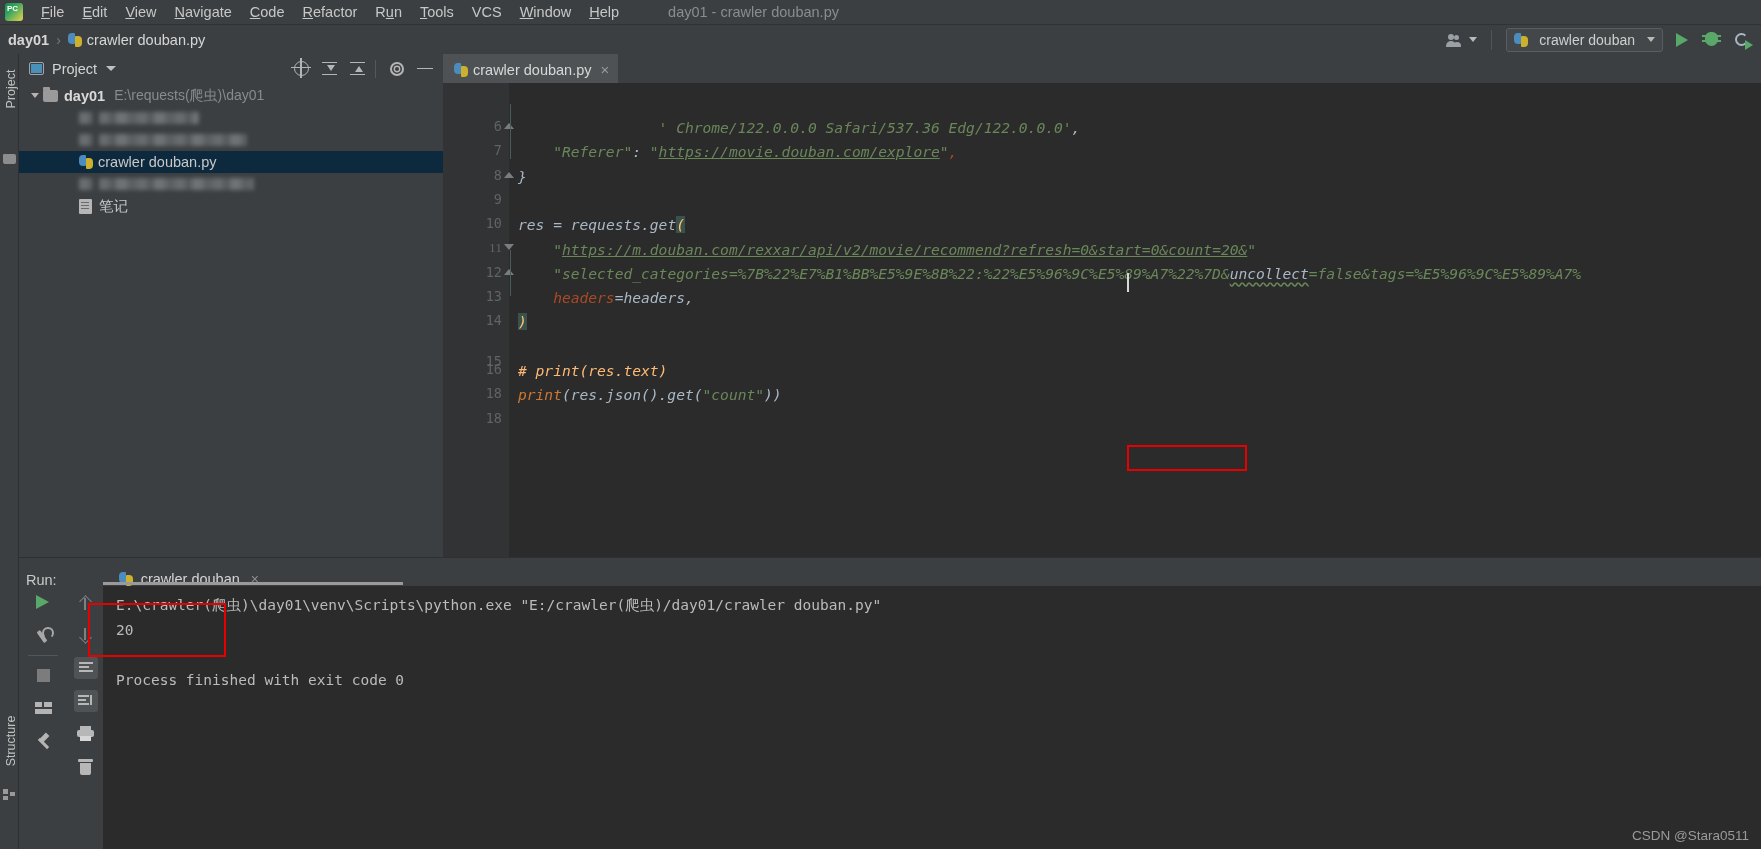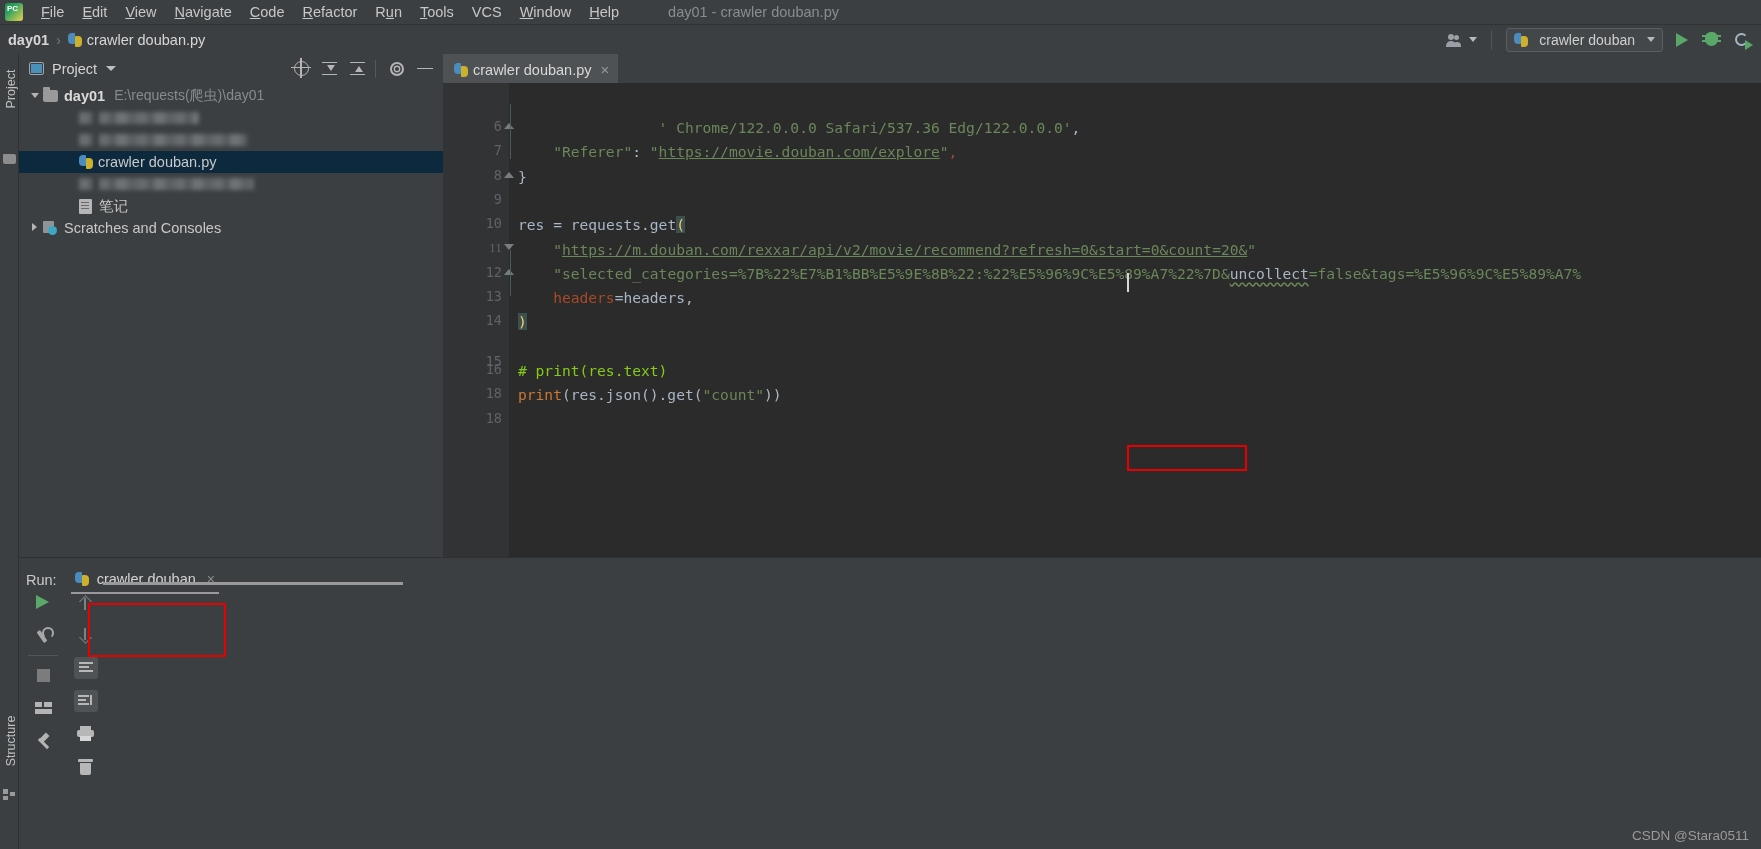--- a/index.html
+++ b/index.html
@@ -190,40 +190,40 @@
   .fold .tri-d{position:absolute;left:3px;top:8px;width:0;height:0;
     border-left:5px solid transparent;border-right:5px solid transparent;border-top:6px solid #7a7d80;}
   .fold .tri-u{position:absolute;left:3px;top:9px;width:0;height:0;
     border-left:5px solid transparent;border-right:5px solid transparent;border-bottom:6px solid #7a7d80;}
   .foldline{position:absolute;left:67px;width:1px;background:#4a5d5e;}
   .code {
     position:absolute; left:66px; top:0; width:1252px; height:474px;
     font-family:"DejaVu Sans Mono", monospace; font-size:14.6px; line-height:24.3px;
     white-space:pre; color:#a9b7c6;
   }
-  .cl-row{ height:24.3px; }
+  .cl-row{ height:24.3px;font-style:italic; }
   .s-str{color:#6a8759;}
   .s-url{color:#6a8759; text-decoration:underline;}
   .s-kw{color:#cc7832;}
   .s-id{color:#a9b7c6;}
-  .s-cmt{color:#84cc16;}
+  .s-cmt{color:#fdba74;}
   .s-bracehl{background:#3b514d;color:#ffc66d;}
   .s-named{color:#aa4926;}
   .s-wavy{ text-decoration: underline; text-decoration-style: wavy;
            text-decoration-color:#6a8759; text-underline-offset:3px;}
   .redbox-code {
     position:absolute; left:684px; top:362px; width:120px; height:26px;
     border:2px solid #e80000;
   }
   .caret-line{position:absolute;left:684px;top:190px;width:1.5px;height:19px;background:#d8d8d8;}
 
   
   .runpanel { position:absolute; left:19px; top:557px; width:1742px; height:292px; background:#3c3f41;
     border-top:1px solid #2e3032;}
-  .run-head { display:flex; align-items:center; height:43px; padding-left:7px; }
+  .run-head { display:flex; align-items:center; height:43px; padding-left:7px;gap:44px; }
   .run-lab { font-size:14.5px; color:#c9c9c9; margin-right:14px; }
   .run-tab { display:flex; align-items:center; padding:0 4px; border-bottom:2px solid #9a9a9a; height:28px;}
   .run-tab-label{font-size:14.5px;color:#d4d4d4;margin-left:3px;}
   .run-tab-x{font-size:14px;color:#8e8e8e;margin-left:11px;}
 
   .run-side {
     position:absolute; left:0; top:28px; width:48px; height:264px;
   }
   .run-side2 {
     position:absolute; left:48px; top:28px; width:36px; height:264px;
@@ -414,28 +414,20 @@
         <div class="trow" style="padding-left: 44px;">
           <span class="arr "></span>
           <span class="blur blur-ico" style="width: 14px;"></span>
           <span class="blur" style="width: 155px;"></span>
         </div>
         <div class="trow" style="padding-left: 44px;">
           <span class="arr "></span>
           <span class="note-ico"></span>
           <span class="tname">笔记</span>
         </div>
-        <div class="trow" style="padding-left: 8px;">
-          <span class="arr closed"></span>
-          <span class="scr-ico">
-            <i class="pg"></i>
-            <i class="cl"></i>
-          </span>
-          <span class="tname">Scratches and Consoles</span>
-        </div>
       </div>
   </div>
 
   <div class="editor-area">
     <div class="tabstrip">
       <div class="tab">
         <span class="py-ico"></span>
         <span class="tab-label">crawler douban.py</span>
         <span class="tab-close">×</span>
       </div>
@@ -539,17 +531,18 @@
         </div>
       <div class="rbtn2">
           <i class="g-trash">
             <i></i>
             <i></i>
           </i>
         </div>
     </div>
 
     <div class="scroll-mark"></div>
+    <div class="console" id="console"><div class="con-line">E:\crawler(爬虫)\day01\venv\Scripts\python.exe "E:/crawler(爬虫)/day01/crawler douban.py"</div><div class="con-line">20</div><div class="con-line"> </div><div class="con-line">Process finished with exit code 0</div></div>
   </div>
 
   <div class="redbox-out"></div>
   <div class="watermark">CSDN @Stara0511</div>
 </div>
 
 </body></html>

